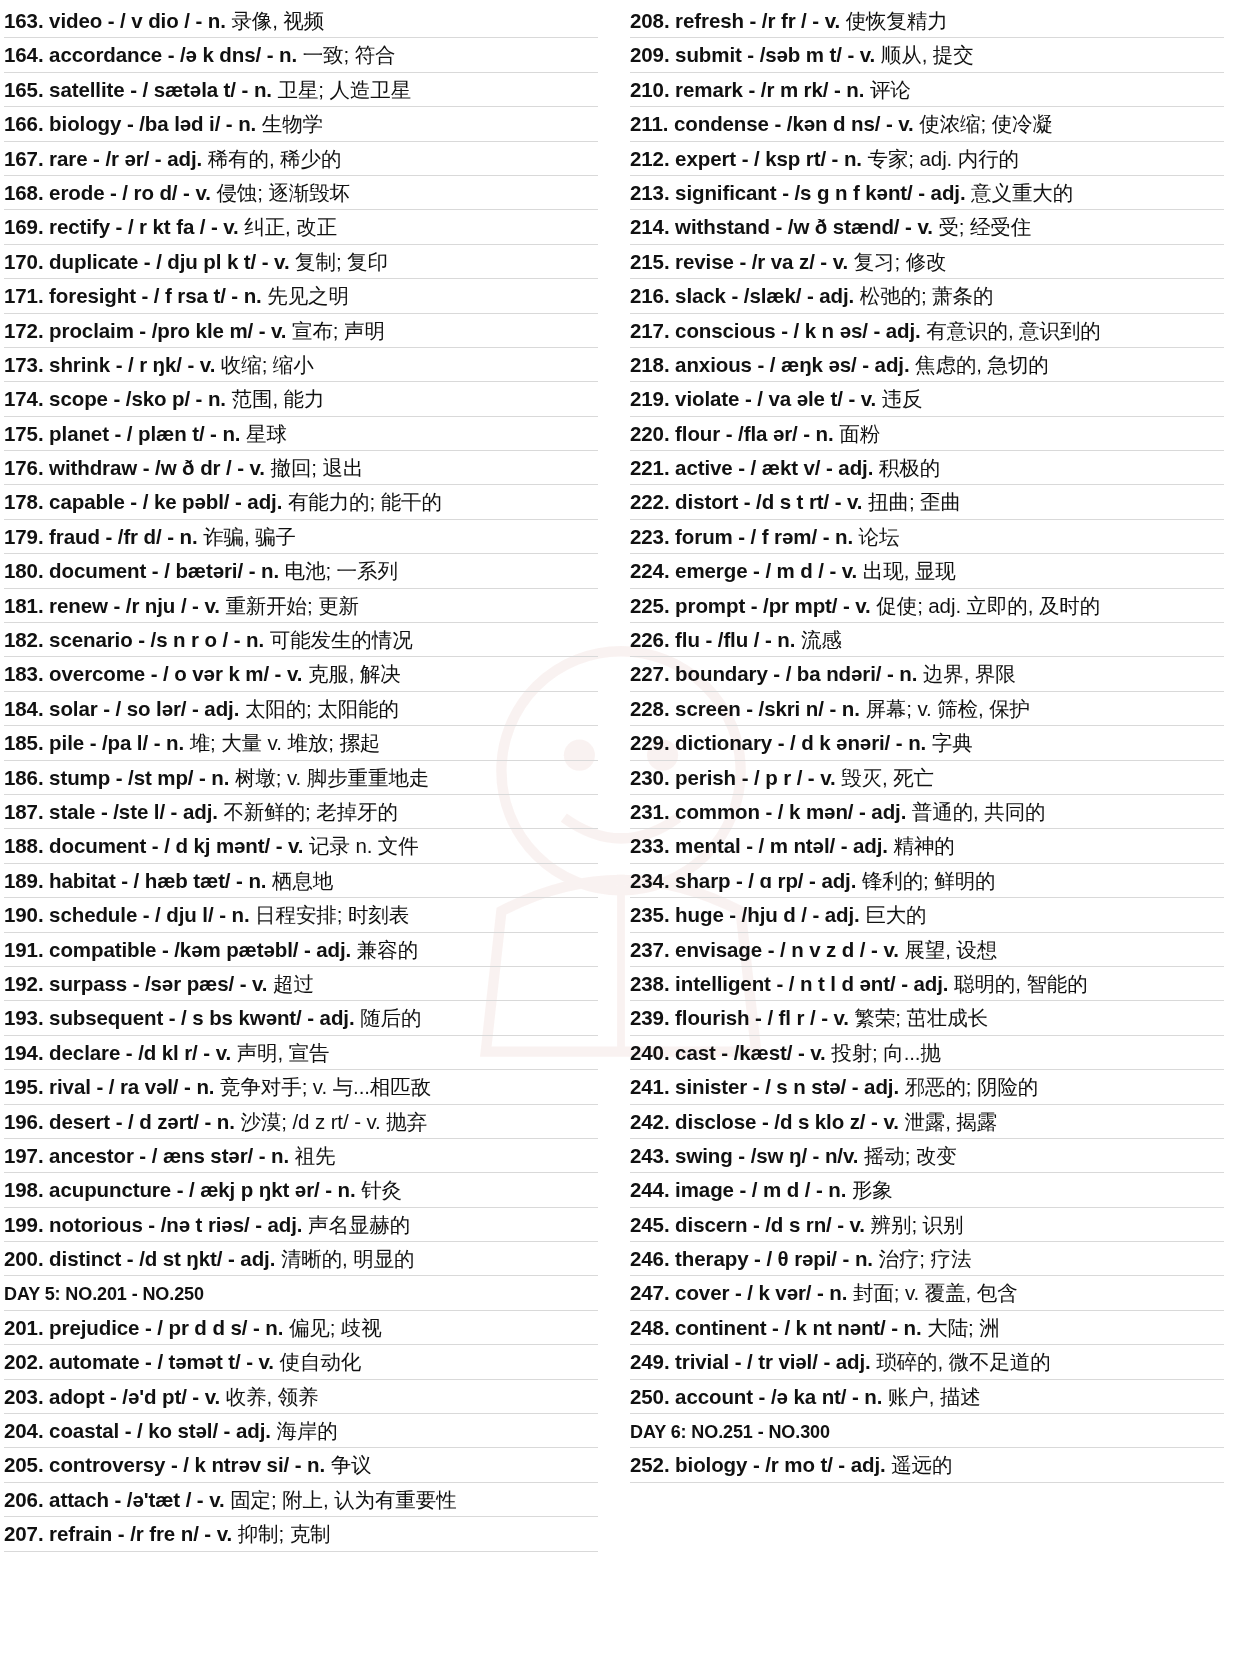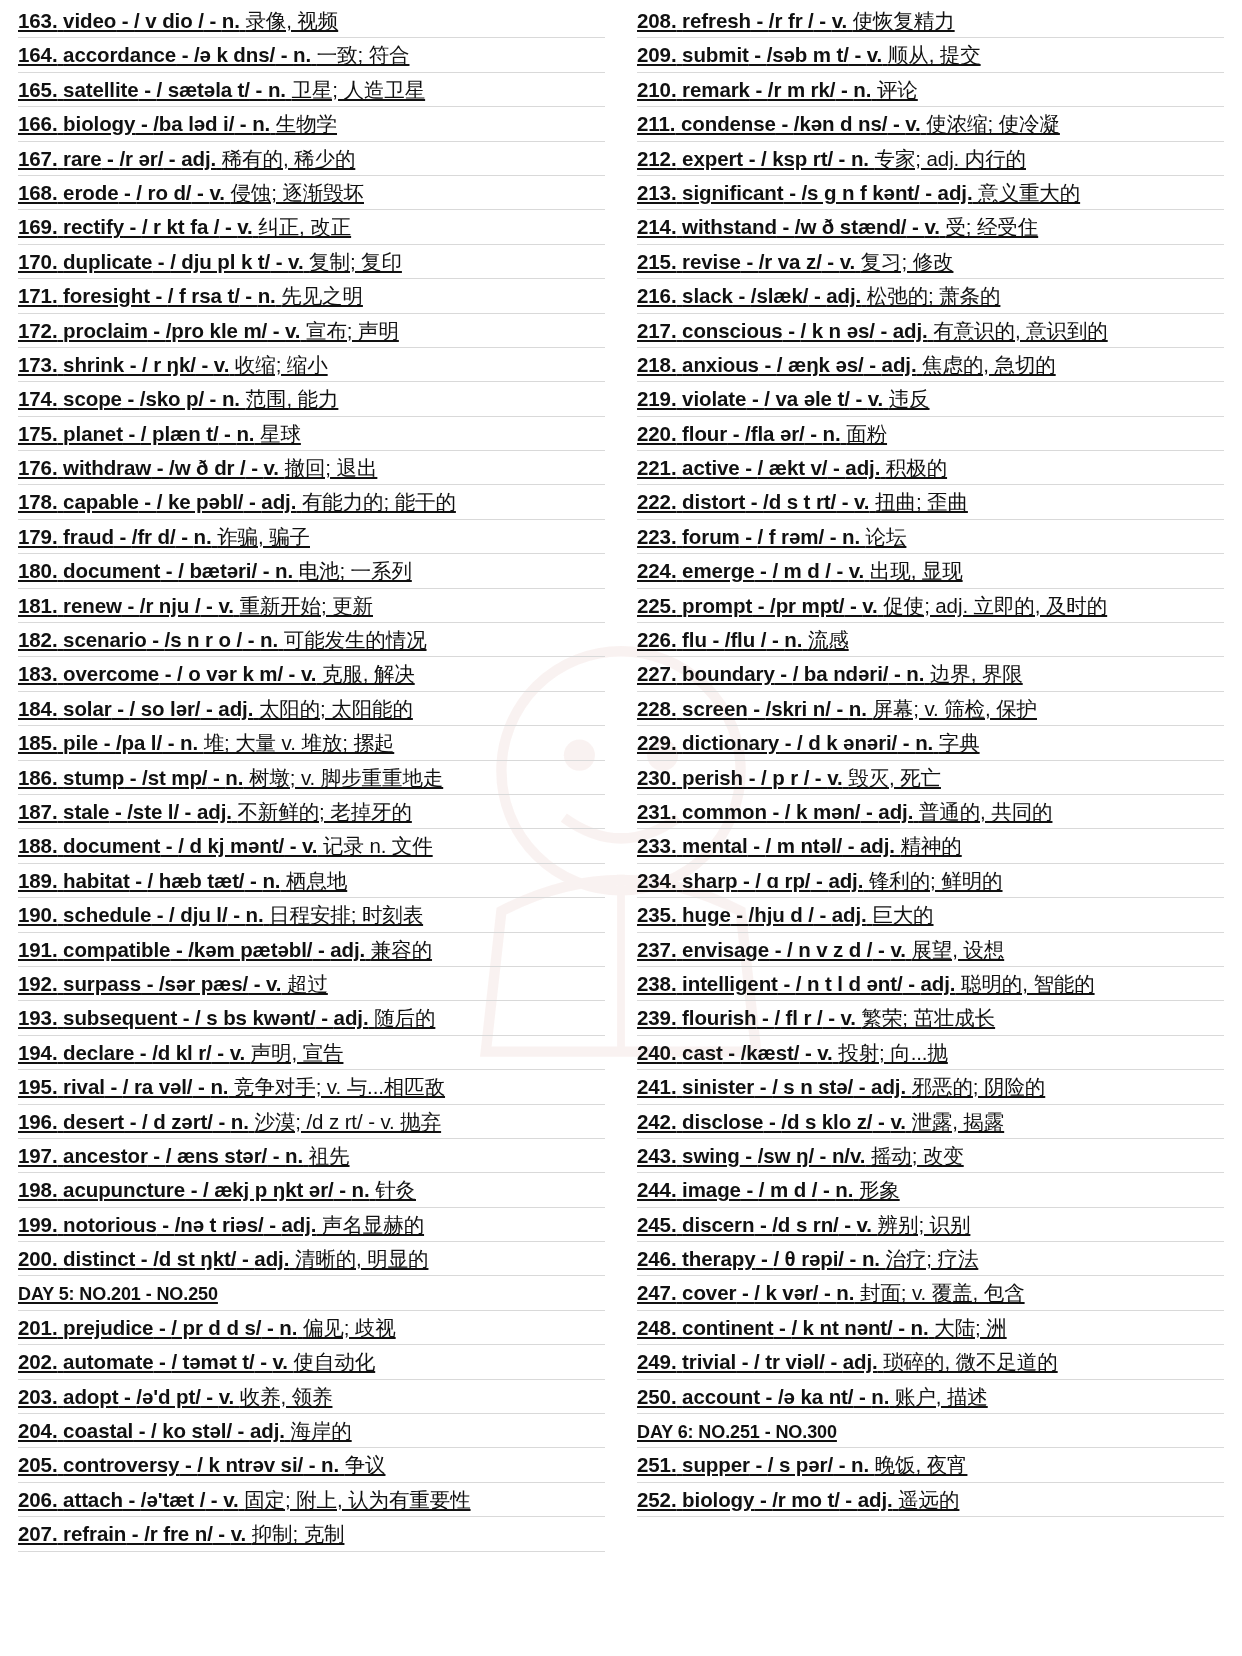--- a/index.html
+++ b/index.html
@@ -25,22 +25,21 @@
     opacity: 0.06;
     pointer-events: none;
     z-index: 0;
   }
   .page {
     position: relative;
     z-index: 1;
     display: flex;
     width: 1242px;
     box-sizing: border-box;
-    padding: 4px 18px 0 18px;
-    text-decoration: underline;
+    padding: 4px 18px 0 4px;
   }
   .col {
     width: 50%;
     box-sizing: border-box;
   }
   .col.left {
     padding-right: 16px;
   }
   .col.right {
     padding-left: 16px;
@@ -179,16 +178,15 @@
       <div class="row"><span class="num">242.</span> <span class="word">disclose</span><span class="sep"> - </span><span class="phon">/d s klo z/</span><span class="sep"> - </span><span class="pos">v.</span> <span class="def">泄露, 揭露</span></div>
       <div class="row"><span class="num">243.</span> <span class="word">swing</span><span class="sep"> - </span><span class="phon">/sw ŋ/</span><span class="sep"> - </span><span class="pos">n/v.</span> <span class="def">摇动; 改变</span></div>
       <div class="row"><span class="num">244.</span> <span class="word">image</span><span class="sep"> - </span><span class="phon">/  m d /</span><span class="sep"> - </span><span class="pos">n.</span> <span class="def">形象</span></div>
       <div class="row"><span class="num">245.</span> <span class="word">discern</span><span class="sep"> - </span><span class="phon">/d  s rn/</span><span class="sep"> - </span><span class="pos">v.</span> <span class="def">辨别; 识别</span></div>
       <div class="row"><span class="num">246.</span> <span class="word">therapy</span><span class="sep"> - </span><span class="phon">/ θ rəpi/</span><span class="sep"> - </span><span class="pos">n.</span> <span class="def">治疗; 疗法</span></div>
       <div class="row"><span class="num">247.</span> <span class="word">cover</span><span class="sep"> - </span><span class="phon">/ k vər/</span><span class="sep"> - </span><span class="pos">n.</span> <span class="def">封面; v. 覆盖, 包含</span></div>
       <div class="row"><span class="num">248.</span> <span class="word">continent</span><span class="sep"> - </span><span class="phon">/ k nt nənt/</span><span class="sep"> - </span><span class="pos">n.</span> <span class="def">大陆; 洲</span></div>
       <div class="row"><span class="num">249.</span> <span class="word">trivial</span><span class="sep"> - </span><span class="phon">/ tr viəl/</span><span class="sep"> - </span><span class="pos">adj.</span> <span class="def">琐碎的, 微不足道的</span></div>
       <div class="row"><span class="num">250.</span> <span class="word">account</span><span class="sep"> - </span><span class="phon">/ə ka nt/</span><span class="sep"> - </span><span class="pos">n.</span> <span class="def">账户, 描述</span></div>
       <div class="row day"><span class="day-label">DAY 6: NO.251 - NO.300</span></div>
-      <div class="row"><span class="num">251.</span> <span class="word">supper</span><span class="sep"> - </span><span class="phon">/ s pər/</span><span class="sep"> - </span><span class="pos">n.</span> <span class="def">晚饭, 夜宵</span></div>
       <div class="row"><span class="num">252.</span> <span class="word">biology</span><span class="sep"> - </span><span class="phon">/r  mo t/</span><span class="sep"> - </span><span class="pos">adj.</span> <span class="def">遥远的</span></div>
     </div>
 </div>
 
 </body></html>

